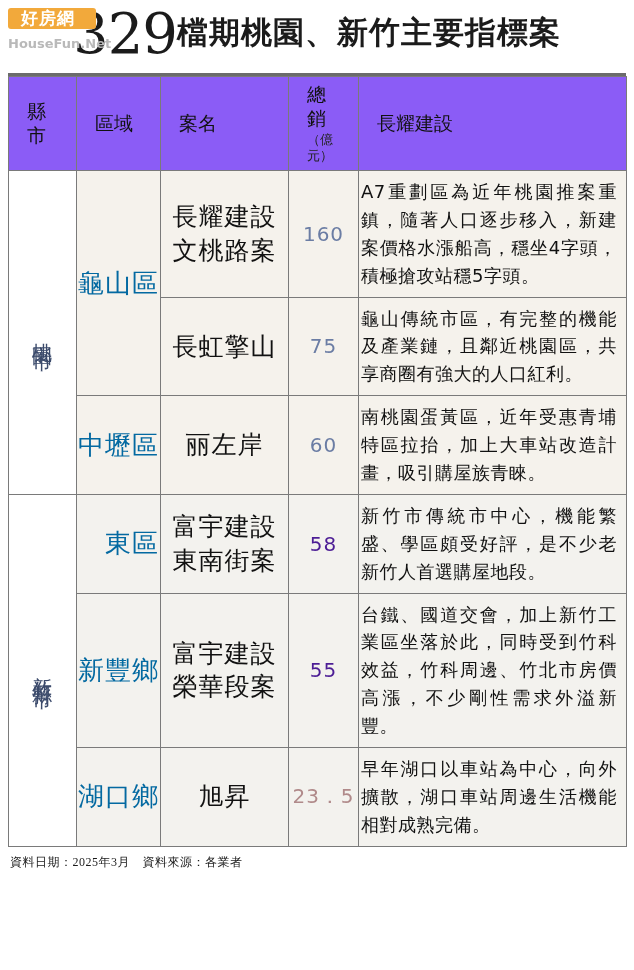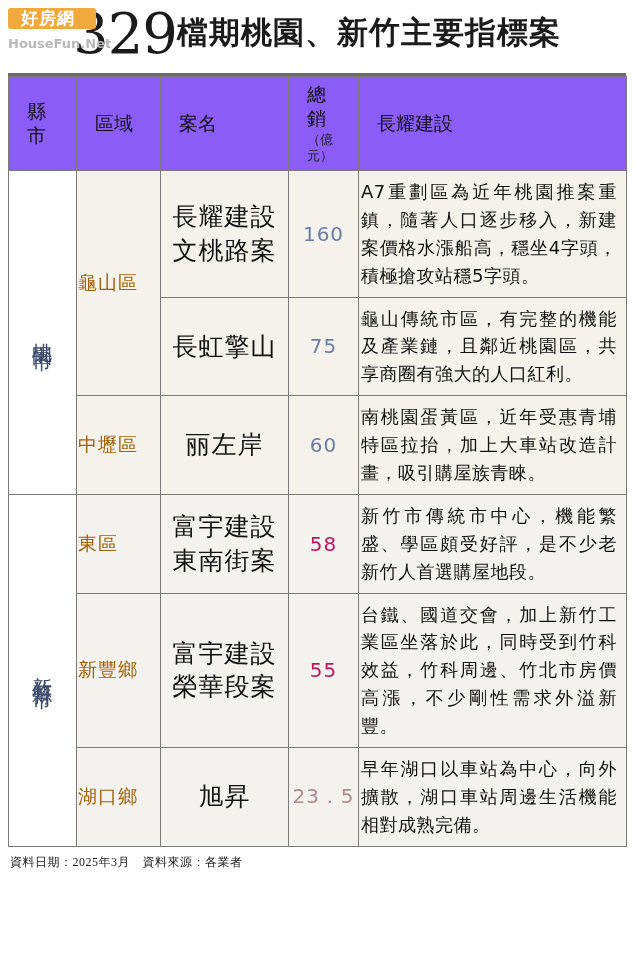--- a/index.html
+++ b/index.html
@@ -125,23 +125,23 @@
     letter-spacing: 2px;
     line-height: 1.2;
   }
   td.city .vert {
     display: inline-block;
     writing-mode: vertical-rl;
     text-orientation: upright;
     letter-spacing: 4px;
   }
   td.dist {
-    text-align: left;
-    font-size: 19px;
-    color: #a16207;
+    text-align: right;
+    font-size: 26px;
+    color: #0369a1;
     letter-spacing: 1px;
   }
   td.name {
     text-align: center;
     font-size: 25px;
     color: #111111;
     line-height: 1.35;
     letter-spacing: 1px;
     padding: 4px 2px;
   }
@@ -162,21 +162,21 @@
     letter-spacing: 0.5px;
   }
 
   
   .grp-a td { background: #f5f2ec; }
   .grp-b td { background: #f3f2ee; }
   .grp-a td.city, .grp-b td.city { background: inherit; }
   .sep-top td { border-top: 2px solid #555555; }
 
   
-  td.amount.warm { color: #be185d; margin-top: 16px; }
+  td.amount.warm { color: #4c1d95; margin-top: 16px; }
   td.amount.rose { color: #b08a8a; }
 
   
   .footer {
     padding: 7px 10px 0 10px;
     font-size: 12px;
     color: #1a1a1a;
     letter-spacing: 0.5px;
     font-family: Liberation Serif, serif;
   }

